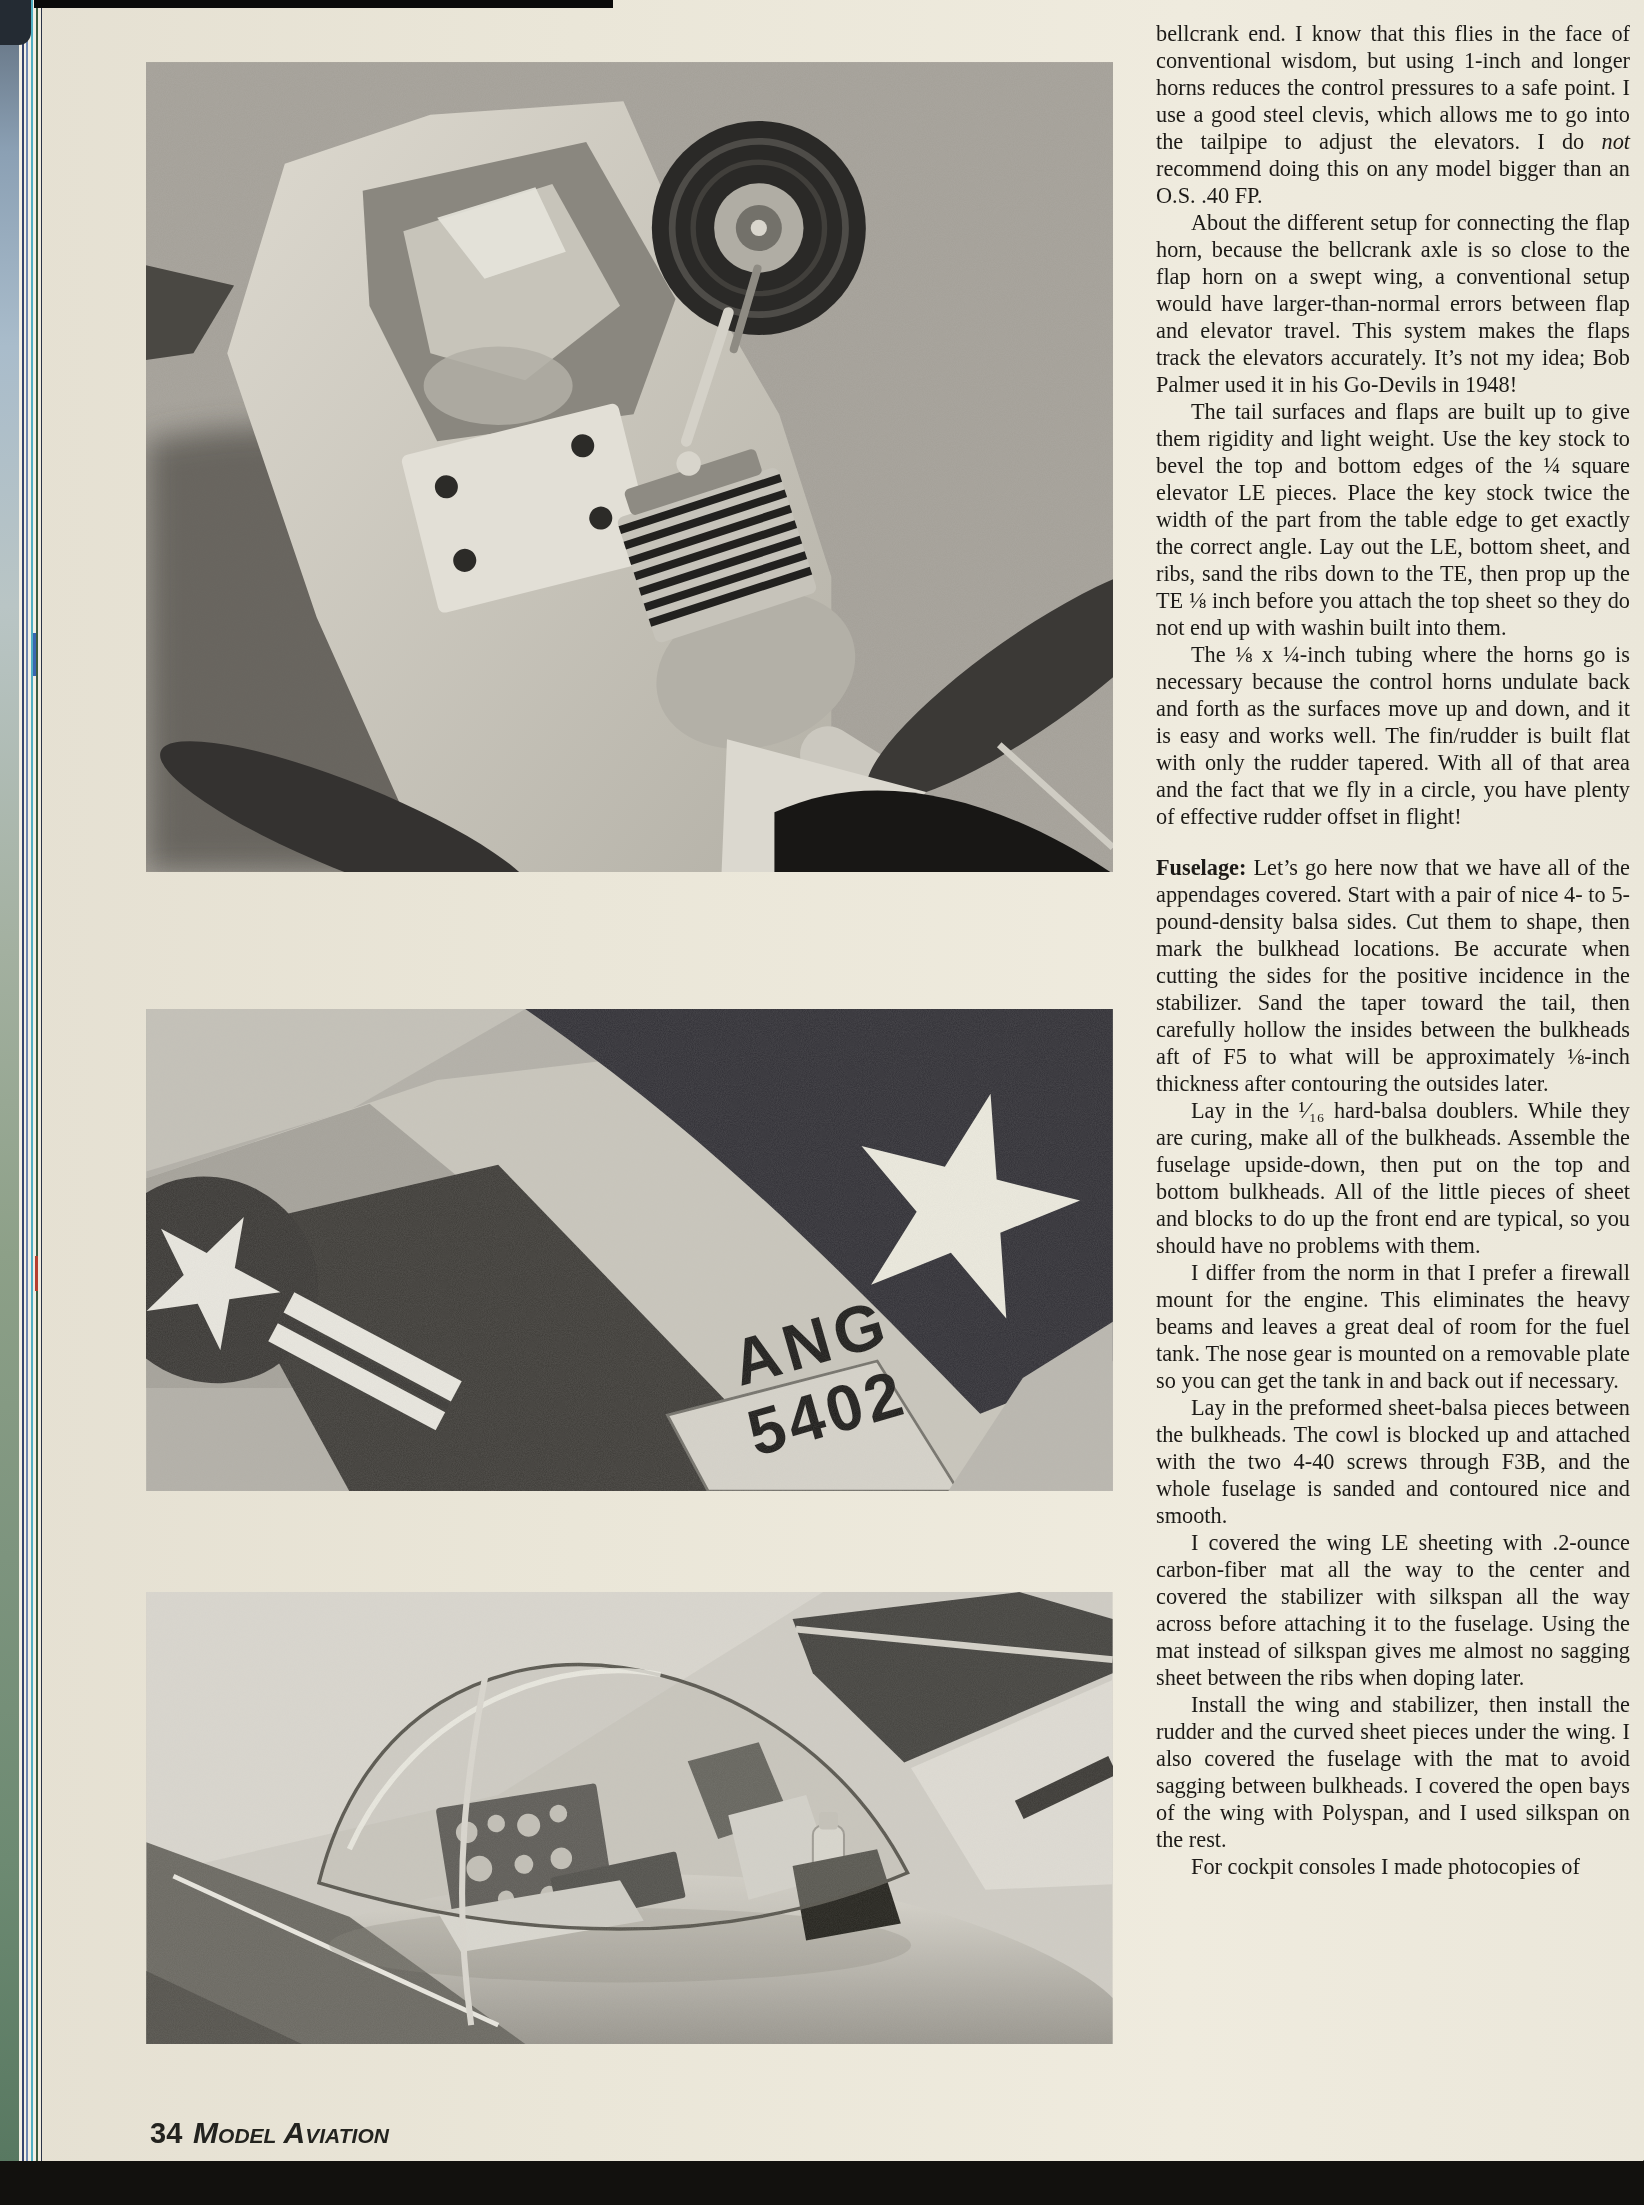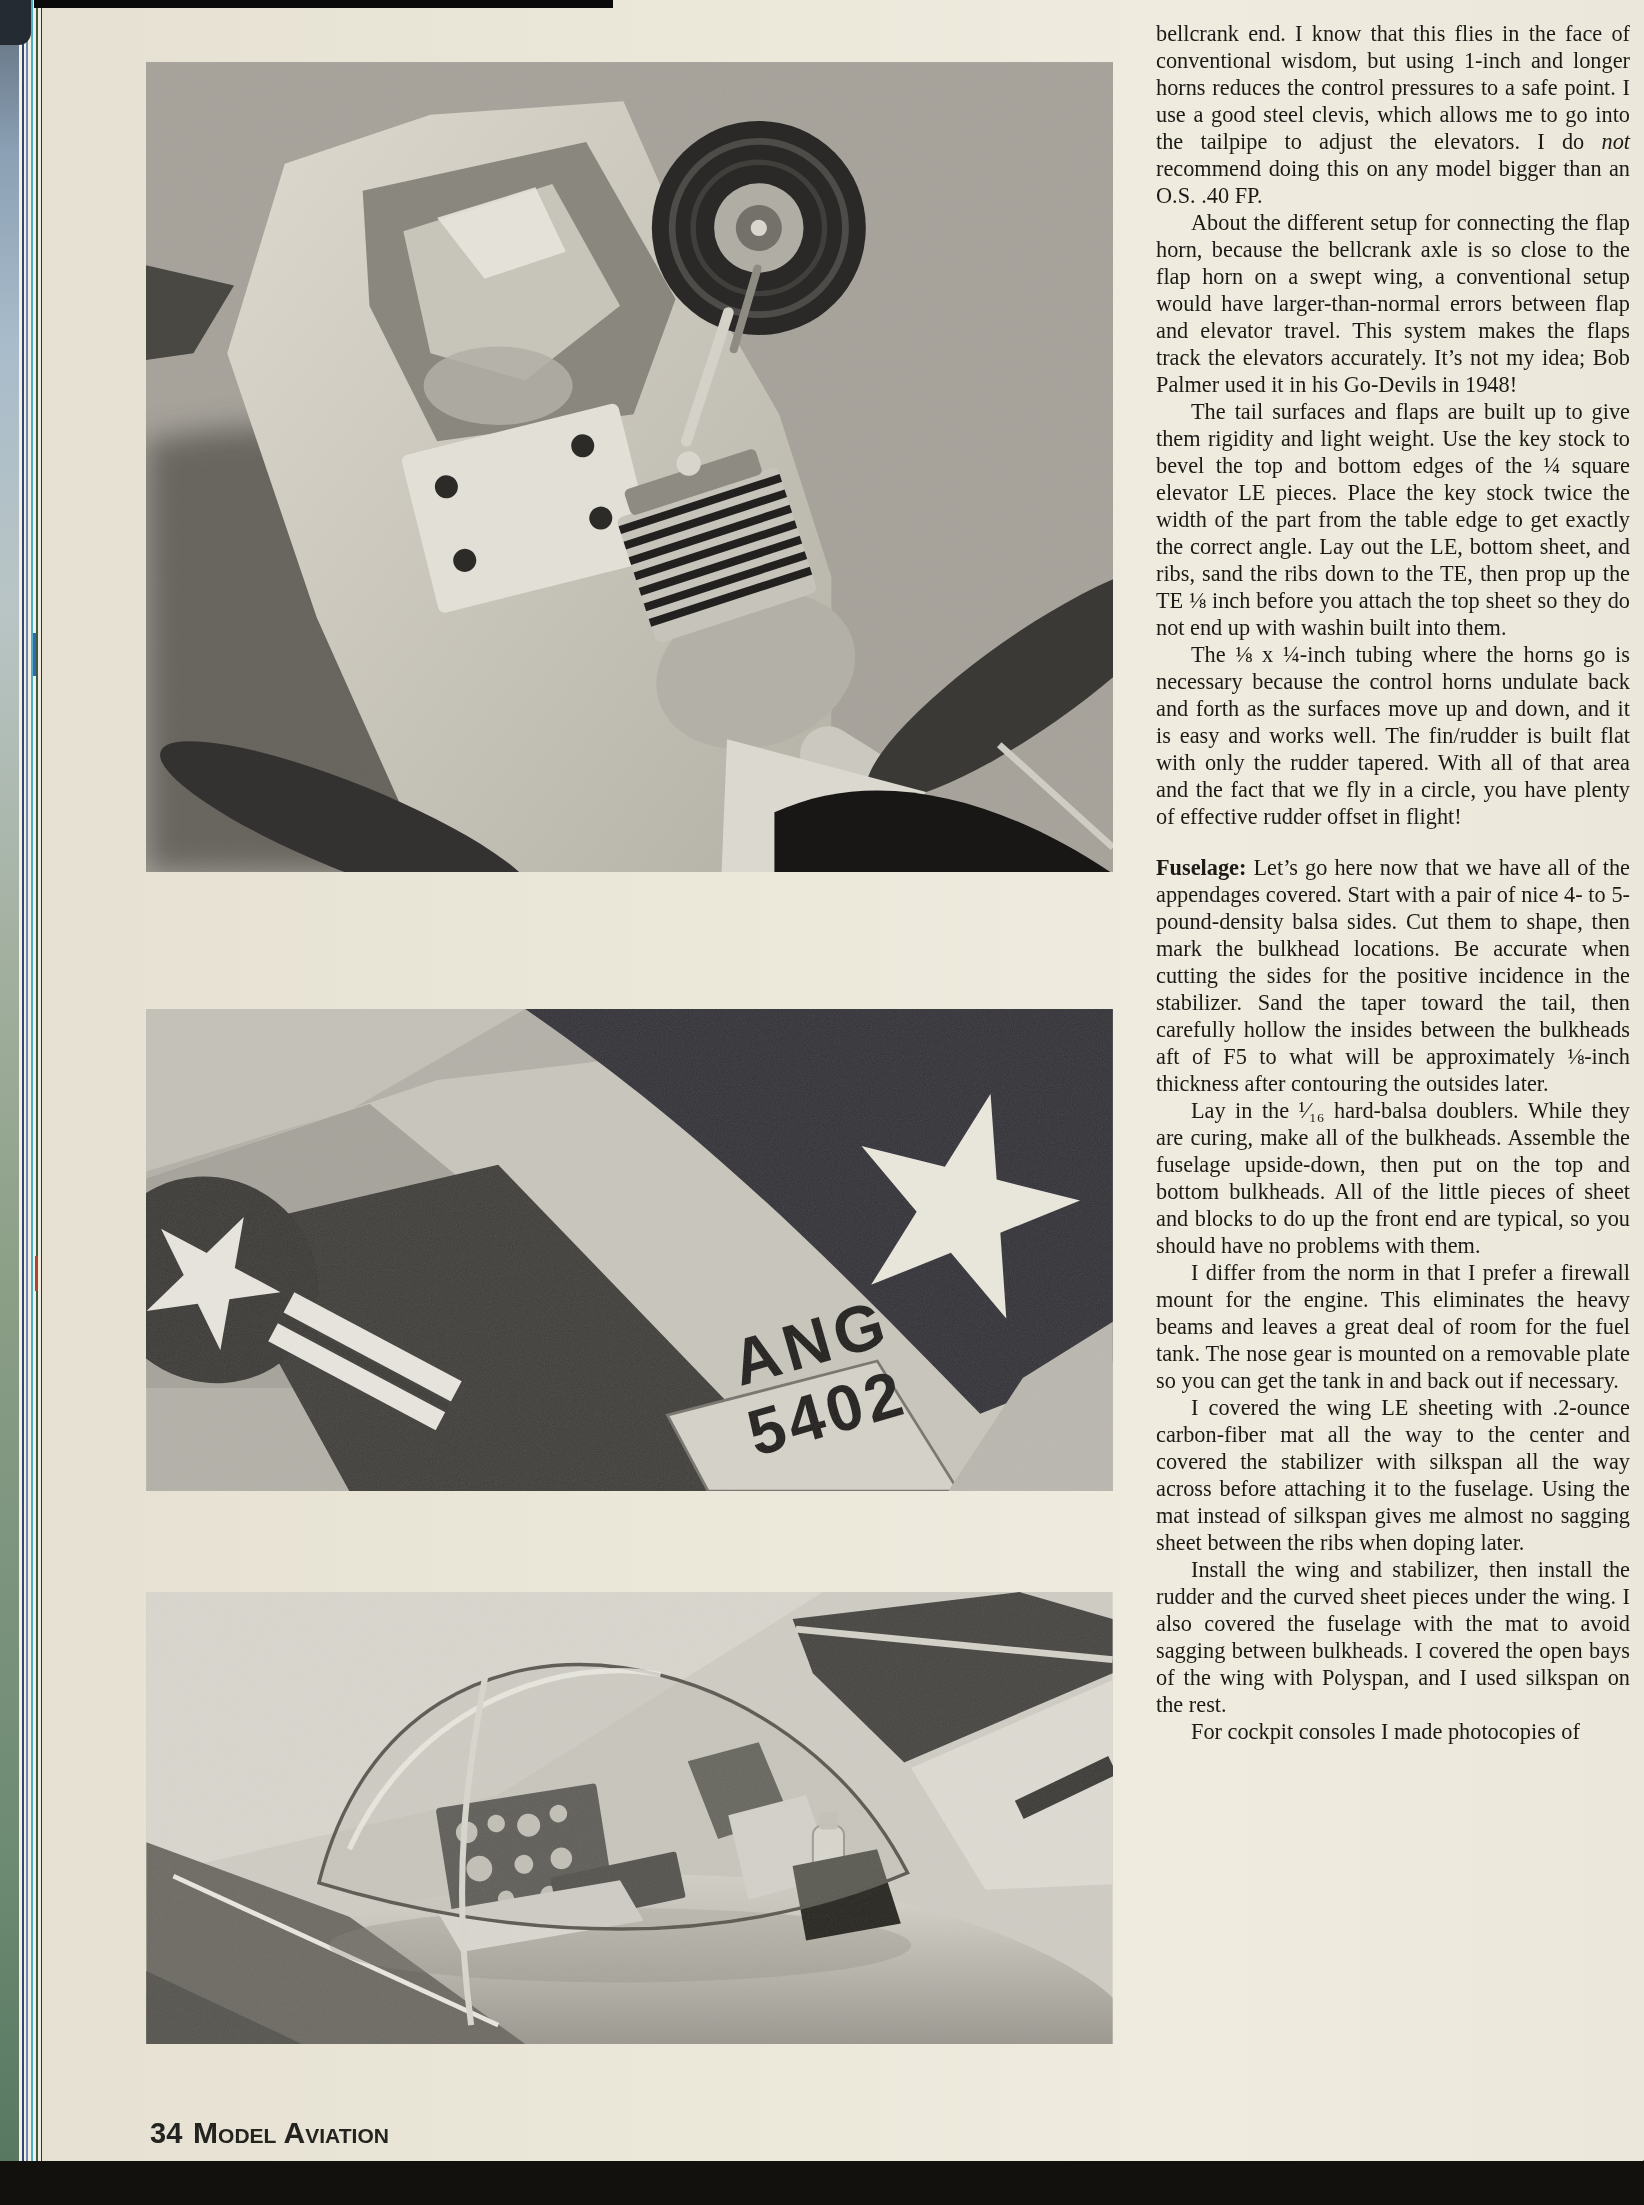--- a/index.html
+++ b/index.html
@@ -32,21 +32,21 @@
            font-family:"Liberation Sans","DejaVu Sans",sans-serif;
            font-weight:700;font-size:22.3px;line-height:29px;letter-spacing:-0.1px;
            color:#141414;text-align:justify;}
   .caption:after{content:"";display:inline-block;width:100%;}
   #caption1{top:906px;}
   #caption2{top:1520px;}
   #caption3{top:2050px;}
   
   #footer{position:absolute;left:150px;top:2116px;color:#23231f;white-space:nowrap;}
   #page-number{font-family:"Liberation Sans","DejaVu Sans",sans-serif;font-weight:700;font-size:29px;vertical-align:baseline;}
-  #magazine-title{font-family:"Liberation Sans","DejaVu Sans",sans-serif;font-weight:700;
+  #magazine-title{font-family:"Liberation Sans","DejaVu Sans",sans-serif;font-weight:700;font-style:italic;
                   font-variant:small-caps;font-size:30px;letter-spacing:0px;margin-left:10.8px;}
   
   #article{position:absolute;left:1156px;top:20px;width:474px;
            font-size:22.3px;line-height:27px;color:#1c1a17;text-align:justify;}
   #article p{margin:0;}
   #article p.ind{text-indent:35px;}
   #article p.gap{margin-top:24.4px;}
   #article .b{font-weight:bold;}
   #article .i{font-style:italic;}
 </style>
@@ -225,20 +225,21 @@
   </div>
 
   <div id="article">
       <p class=""><span>bellcrank end. I know that this flies in the face of conventional wisdom, but using 1-inch and longer horns reduces the control pressures to a safe point. I use a good steel clevis, which allows me to go into the tailpipe to adjust the elevators. I do </span><span class="i">not</span><span> recommend doing this on any model bigger than an O.S. .40 FP.</span></p>
       <p class="ind "><span>About the different setup for connecting the flap horn, because the bellcrank axle is so close to the flap horn on a swept wing, a conventional setup would have larger-than-normal errors between flap and elevator travel. This system makes the flaps track the elevators accurately. It’s not my idea; Bob Palmer used it in his Go-Devils in 1948!</span></p>
       <p class="ind "><span>The tail surfaces and flaps are built up to give them rigidity and light weight. Use the key stock to bevel the top and bottom edges of the ¼ square elevator LE pieces. Place the key stock twice the width of the part from the table edge to get exactly the correct angle. Lay out the LE, bottom sheet, and ribs, sand the ribs down to the TE, then prop up the TE ⅛ inch before you attach the top sheet so they do not end up with washin built into them.</span></p>
       <p class="ind "><span>The ⅛ x ¼-inch tubing where the horns go is necessary because the control horns undulate back and forth as the surfaces move up and down, and it is easy and works well. The fin/rudder is built flat with only the rudder tapered. With all of that area and the fact that we fly in a circle, you have plenty of effective rudder offset in flight!</span></p>
       <p class="gap"><span class="b">Fuselage:</span><span> Let’s go here now that we have all of the appendages covered. Start with a pair of nice 4- to 5-pound-density balsa sides. Cut them to shape, then mark the bulkhead locations. Be accurate when cutting the sides for the positive incidence in the stabilizer. Sand the taper toward the tail, then carefully hollow the insides between the bulkheads aft of F5 to what will be approximately ⅛-inch thickness after contouring the outsides later.</span></p>
       <p class="ind "><span>Lay in the ¹⁄₁₆ hard-balsa doublers. While they are curing, make all of the bulkheads. Assemble the fuselage upside-down, then put on the top and bottom bulkheads. All of the little pieces of sheet and blocks to do up the front end are typical, so you should have no problems with them.</span></p>
       <p class="ind "><span>I differ from the norm in that I prefer a firewall mount for the engine. This eliminates the heavy beams and leaves a great deal of room for the fuel tank. The nose gear is mounted on a removable plate so you can get the tank in and back out if necessary.</span></p>
+      <p class="ind "><span>Lay in the preformed sheet-balsa pieces between the bulkheads. The cowl is blocked up and attached with the two 4-40 screws through F3B, and the whole fuselage is sanded and contoured nice and smooth.</span></p>
       <p class="ind "><span>I covered the wing LE sheeting with .2-ounce carbon-fiber mat all the way to the center and covered the stabilizer with silkspan all the way across before attaching it to the fuselage. Using the mat instead of silkspan gives me almost no sagging sheet between the ribs when doping later.</span></p>
       <p class="ind "><span>Install the wing and stabilizer, then install the rudder and the curved sheet pieces under the wing. I also covered the fuselage with the mat to avoid sagging between bulkheads. I covered the open bays of the wing with Polyspan, and I used silkspan on the rest.</span></p>
       <p class="ind "><span>For cockpit consoles I made photocopies of</span></p>
     </div>
 
   <div id="footer">
     <span id="page-number">34</span><span id="magazine-title">Model Aviation</span>
   </div>
 </div>
 

